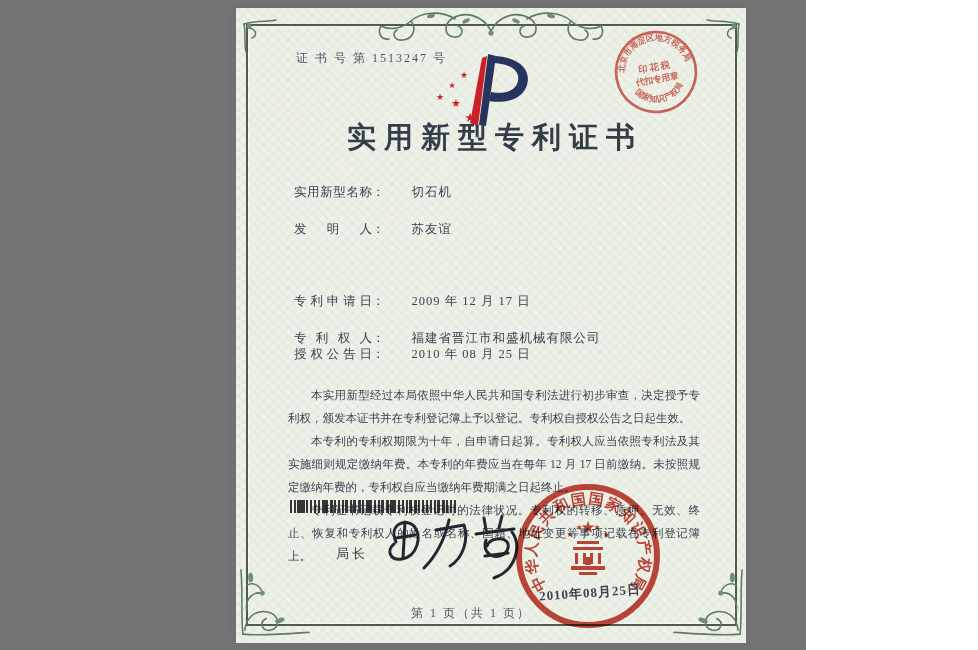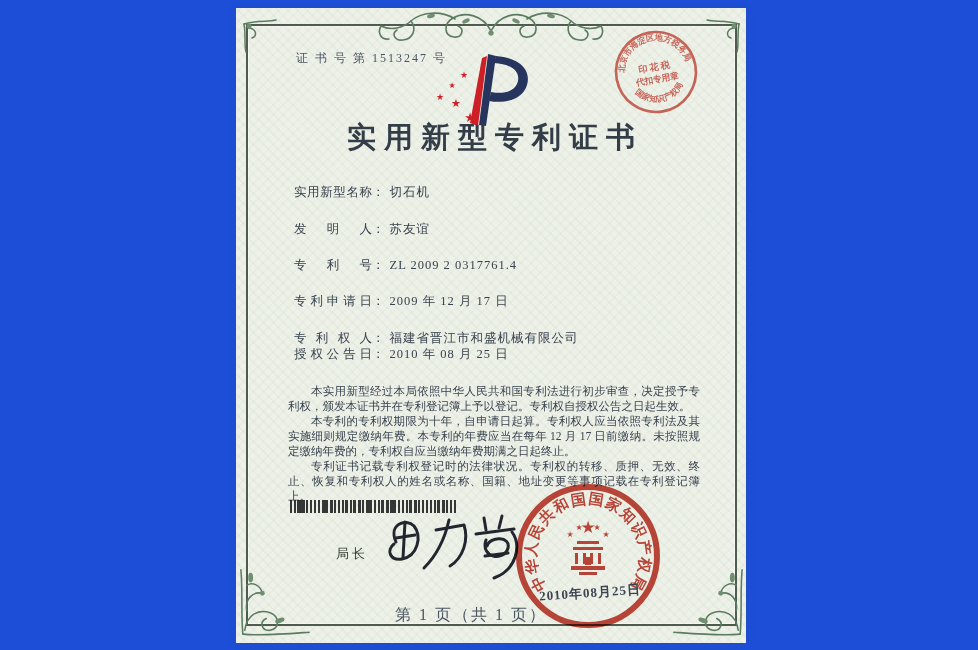--- a/index.html
+++ b/index.html
@@ -1,18 +1,18 @@
 <!DOCTYPE html>
 <html><head>
 <meta charset="utf-8">
 <style>
   * { margin:0; padding:0; box-sizing:border-box; }
   html,body { width:978px; height:650px; background:#ffffff; overflow:hidden;
     font-family:"Liberation Serif","DejaVu Serif",serif; }
-  .photo { position:relative; width:978px; height:650px; background:#1d4ed8; }
+  .photo { position:relative; width:806px; height:650px; background:#737373; }
 
   .paper { position:absolute; left:236px; top:8px; width:510px; height:635px;
     background:
       repeating-linear-gradient(45deg, rgba(110,145,115,0.05) 0 2px, rgba(0,0,0,0) 2px 7px),
       repeating-linear-gradient(-45deg, rgba(110,145,115,0.045) 0 2px, rgba(0,0,0,0) 2px 7px),
       #eef1e8;
     box-shadow:0 0 7px rgba(60,70,60,0.18); }
 
   .frame { position:absolute; left:10px; right:9px; top:16px; bottom:17px;
     border:2px solid #4f5b4f; box-shadow:inset 0 0 0 1px rgba(255,255,255,0.45); }
@@ -28,25 +28,25 @@
     color:#4a5564; white-space:nowrap; }
 
   .logo { position:absolute; left:182px; top:42px; width:140px; height:80px; }
 
   .title { position:absolute; left:0; top:110px; width:100%; text-align:center;
     font-size:29px; font-weight:700; letter-spacing:8px; color:#333d47; text-indent:8px;font-family:Liberation Serif, serif; }
 
   .field { position:absolute; left:58px; font-size:12.5px; color:#39434f; white-space:nowrap; }
   .flabel { display:inline-block; width:78px; text-align:justify; text-align-last:justify; }
   .colon { margin-right:5px; }
-  .fvalue { letter-spacing:1px; }
+  .fvalue { letter-spacing:1px;margin-left:22px; }
   .f0{top:176px} .f1{top:213px} .f2{top:249px} .f3{top:285px} .f4{top:322px} .f5{top:338px}
 
   .body { position:absolute; left:52px; right:46px; top:376px; color:#39434f;
-    font-size:11.5px; line-height:15px; text-align:justify; }
+    font-size:11.5px; line-height:23px; text-align:justify; }
   .body p { text-indent:2em; margin:0; }
 
   .barcode { position:absolute; left:54px; top:492px; width:166px; height:13px; opacity:.88;
     background:
       repeating-linear-gradient(90deg,#1d1d1f 0 2px, rgba(0,0,0,0) 2px 4px),
       repeating-linear-gradient(90deg,#1d1d1f 0 1px, rgba(0,0,0,0) 1px 7px),
       repeating-linear-gradient(90deg, rgba(0,0,0,0) 0 9px, #1d1d1f 9px 12px, rgba(0,0,0,0) 12px 23px); }
 
   .sig-label { position:absolute; left:100px; top:537px; font-size:13px; color:#353c37;
     letter-spacing:3px; }
@@ -55,21 +55,21 @@
   .seal { position:absolute; left:277px; top:473px; width:150px; height:150px;
     mix-blend-mode:multiply; opacity:.93; z-index:5; }
   .seal-date { position:absolute; left:279px; top:576px; width:150px; text-align:center;
     font-size:13px; font-weight:600; letter-spacing:1px; color:#3d4450;
     transform:rotate(-4deg); z-index:6; white-space:nowrap; }
 
   .tax { position:absolute; left:377px; top:21px; width:86px; height:86px;
     transform:rotate(-10deg); mix-blend-mode:multiply; opacity:.82; z-index:4; }
 
   .pfooter { position:absolute; left:150px; top:597px; width:170px; text-align:center;
-    font-size:16px; letter-spacing:2px; color:#4a5560; white-space:nowrap; }
+    font-size:12px; letter-spacing:2px; color:#4a5560; white-space:nowrap; }
 
   .sr { position:absolute; width:1px; height:1px; overflow:hidden; clip:rect(0 0 0 0); }
 </style>
 </head>
 <body>
 
 <div class="photo">
   <div class="paper">
 
     <div class="frame"></div>
@@ -154,23 +154,20 @@
       </g>
     </svg>
 
     <div class="title">实用新型专利证书</div>
 
     <div class="field f0">
       <span class="flabel">实用新型名称</span><span class="colon">：</span><span class="fvalue">切石机</span>
     </div>
     <div class="field f1">
       <span class="flabel">发明人</span><span class="colon">：</span><span class="fvalue">苏友谊</span>
-    </div>
-    <div class="field f2">
-      <span class="flabel">专利号</span><span class="colon">：</span><span class="fvalue">ZL 2009 2 0317761.4</span>
     </div>
     <div class="field f3">
       <span class="flabel">专利申请日</span><span class="colon">：</span><span class="fvalue">2009 年 12 月 17 日</span>
     </div>
     <div class="field f4">
       <span class="flabel">专利权人</span><span class="colon">：</span><span class="fvalue">福建省晋江市和盛机械有限公司</span>
     </div>
     <div class="field f5">
       <span class="flabel">授权公告日</span><span class="colon">：</span><span class="fvalue">2010 年 08 月 25 日</span>
     </div>

